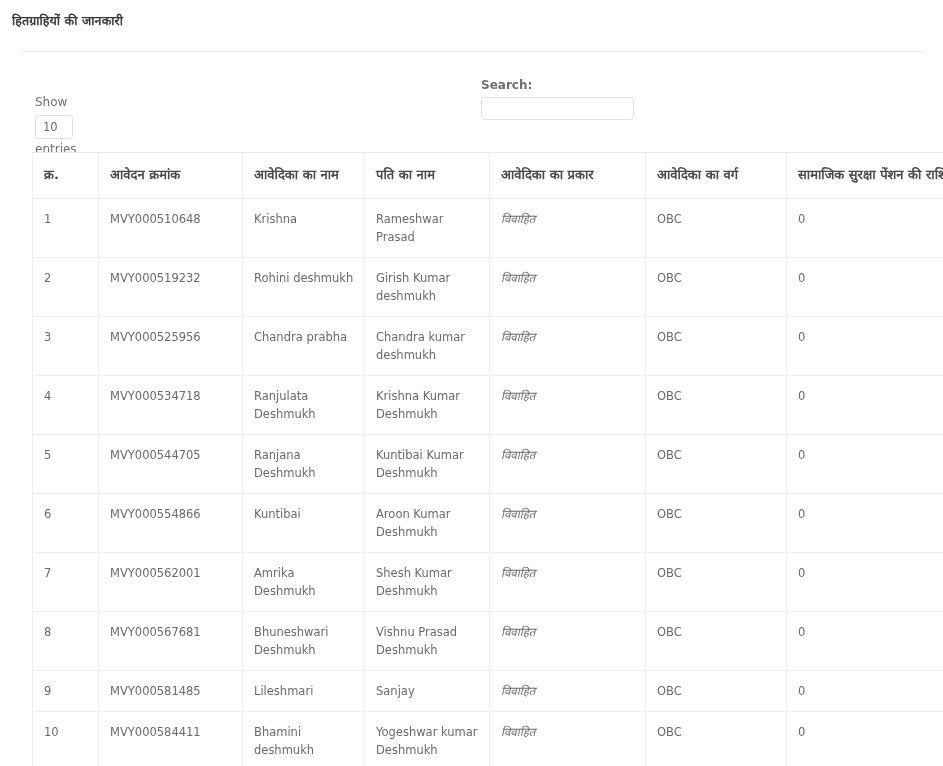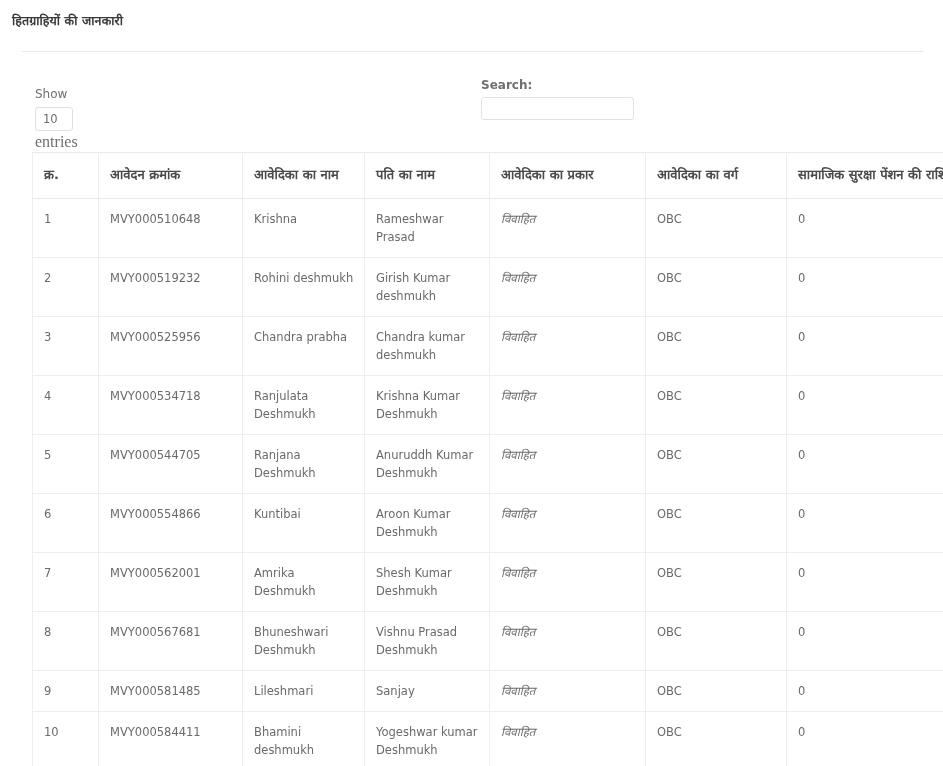--- a/index.html
+++ b/index.html
@@ -49,21 +49,21 @@
     position: absolute;
     left: 0;
     top: 78px;
     width: 943px;
     height: 62px;
   }
 
   .length-block {
     position: absolute;
     left: 35px;
-    top: 8px;
+    top: 16px;
     font-size: 12px;
     color: #6b6b6b;
     line-height: 17px;
   }
   .length-label-top {
     display: block;
     font-size: 12px;
     color: #6f6f6f;
     margin-bottom: 4px;
   }
@@ -79,24 +79,23 @@
     font-family: "DejaVu Sans", "Liberation Sans", sans-serif;
     font-size: 11.5px;
     padding: 0 0 0 7px;
     line-height: 22px;
     outline: none;
     appearance: none;
     -webkit-appearance: none;
   }
   .length-label-bottom {
     display: block;
-    font-size: 16px;
+    font-size: 12px;
     color: #6f6f6f;
     margin-top: 2px;
-    font-family: Liberation Serif, serif;
   }
 
   .filter-block {
     position: absolute;
     left: 481px;
     top: 0;
     font-size: 12px;
     color: #6b6b6b;
   }
   .filter-label {
@@ -247,21 +246,21 @@
             <td class="c-name">Ranjulata Deshmukh</td>
             <td class="c-hname">Krishna Kumar Deshmukh</td>
             <td class="c-type">विवाहित</td>
             <td class="c-cat">OBC</td>
             <td class="c-amt">0</td>
           </tr>
           <tr>
             <td class="c-sn">5</td>
             <td class="c-appno">MVY000544705</td>
             <td class="c-name">Ranjana Deshmukh</td>
-            <td class="c-hname">Anuruddh Kumar Deshmukh</td>
+            <td class="c-hname">Kuntibai Kumar Deshmukh</td>
             <td class="c-type">विवाहित</td>
             <td class="c-cat">OBC</td>
             <td class="c-amt">0</td>
           </tr>
           <tr>
             <td class="c-sn">6</td>
             <td class="c-appno">MVY000554866</td>
             <td class="c-name">Kuntibai</td>
             <td class="c-hname">Aroon Kumar Deshmukh</td>
             <td class="c-type">विवाहित</td>

